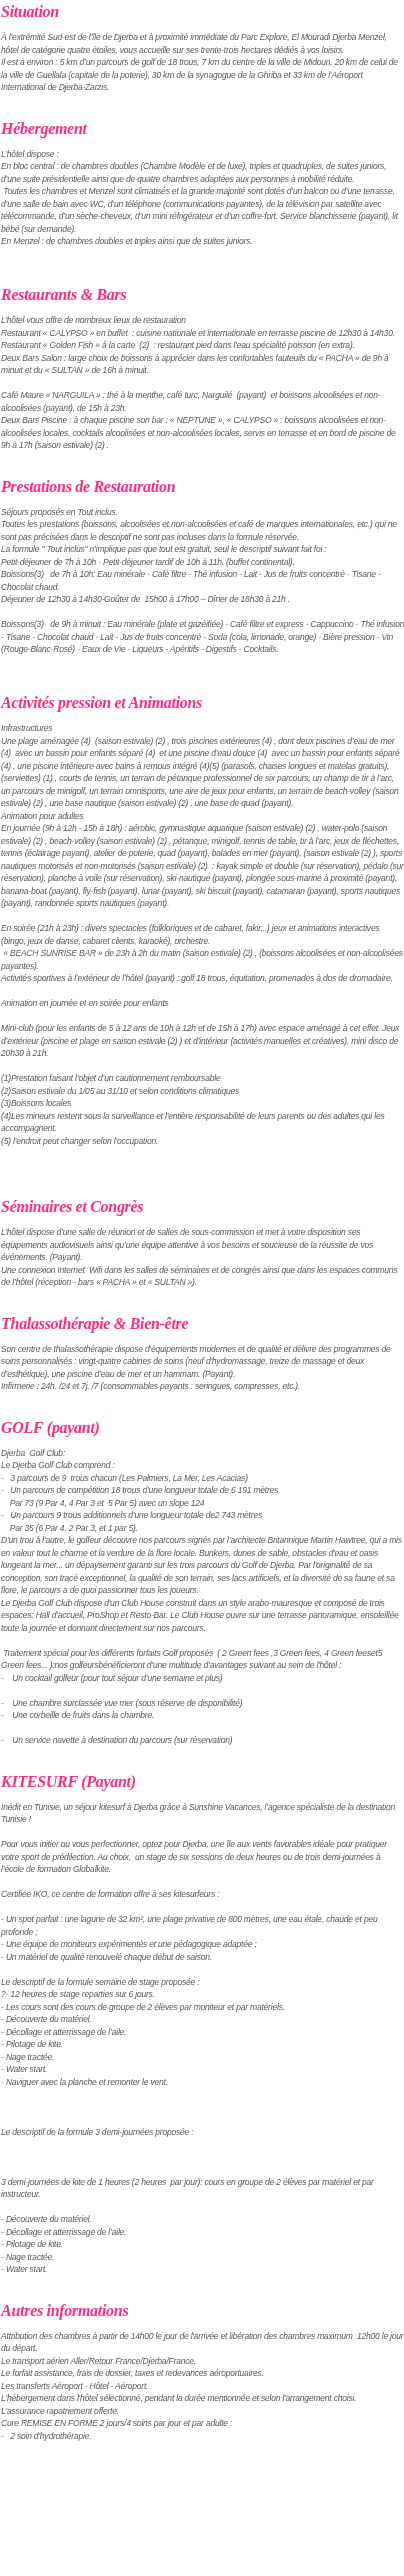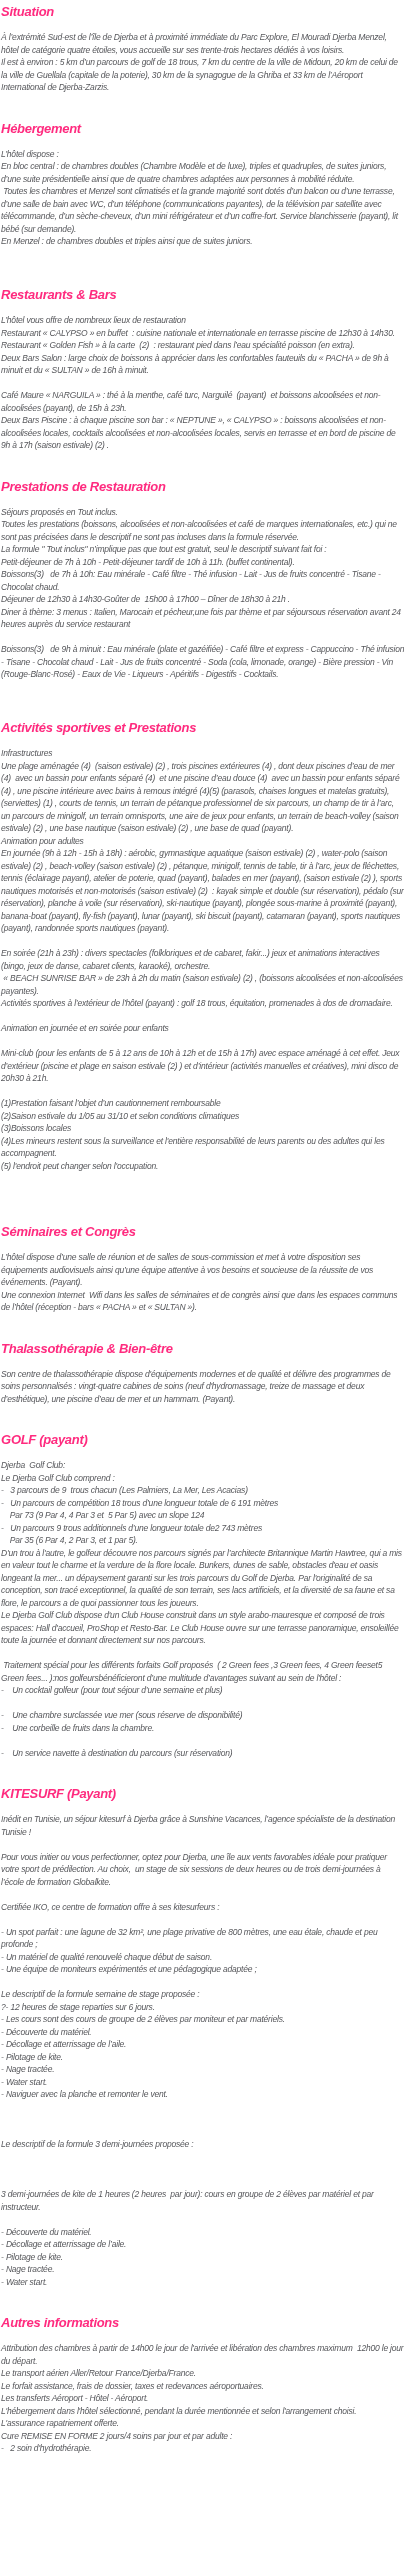--- a/index.html
+++ b/index.html
@@ -19,24 +19,24 @@
     letter-spacing: -0.2px;
     line-height: 12.5px;
     color: #56575b;
   }
   .doc p {
     margin: 0;
     min-height: 12.5px;
     white-space: pre-wrap;
   }
   .doc h2 {
-    font-family: Liberation Sans, sans-serif;
+    font-family: Liberation Serif, serif;
     font-style: italic;
     font-weight: bold;
-    font-size: 13px;
+    font-size: 16px;
     line-height: 18px;
     letter-spacing: -0.3px;
     margin: 26px 16px 10px 0;
     color: #ff2b7f;
   }
   .doc section:first-child h2 {
     margin-top: 2.1px;
   }
 </style>
 </head>
@@ -67,27 +67,26 @@
       <p>Deux Bars Piscine : à chaque piscine son bar : « NEPTUNE », « CALYPSO » : boissons alcoolisées et non-alcoolisées locales, cocktails alcoolisées et non-alcoolisées locales, servis en terrasse et en bord de piscine de 9h à 17h (saison estivale) (2) .</p>
     </section>
     <section>
       <h2>Prestations de Restauration</h2>
       <p>Séjours proposés en Tout inclus.</p>
       <p>Toutes les prestations (boissons, alcoolisées et non-alcoolisées et café de marques internationales, etc.) qui ne sont pas précisées dans le descriptif ne sont pas incluses dans la formule réservée.</p>
       <p>La formule " Tout inclus" n’implique pas que tout est gratuit, seul le descriptif suivant fait foi :</p>
       <p>Petit-déjeuner de 7h à 10h - Petit-déjeuner tardif de 10h à 11h. (buffet continental).</p>
       <p>Boissons(3)   de 7h à 10h: Eau minérale - Café filtre - Thé infusion - Lait - Jus de fruits concentré - Tisane - Chocolat chaud.</p>
       <p>Déjeuner de 12h30 à 14h30-Goûter de  15h00 à 17h00 – Dîner de 18h30 à 21h .</p>
-      <p>Diner à thème: 3 menus : Italien, Marocain et pécheur,une fois par thème et par séjoursous réservation avant 24 heures auprès du service restaurant</p>
       <p></p>
       <p>Boissons(3)   de 9h à minuit : Eau minérale (plate et gazéifiée) - Café filtre et express - Cappuccino - Thé infusion - Tisane - Chocolat chaud - Lait - Jus de fruits concentré - Soda (cola, limonade, orange) - Bière pression - Vin (Rouge-Blanc-Rosé) - Eaux de Vie - Liqueurs - Apéritifs - Digestifs - Cocktails.</p>
       <p></p>
     </section>
     <section>
-      <h2>Activités sportives et Prestations</h2>
+      <h2>Activités pression et Animations</h2>
       <p>Infrastructures</p>
       <p>Une plage aménagée (4)  (saison estivale) (2) , trois piscines extérieures (4) , dont deux piscines d’eau de mer (4)  avec un bassin pour enfants séparé (4)  et une piscine d’eau douce (4)  avec un bassin pour enfants séparé (4) , une piscine intérieure avec bains à remous intégré (4)(5) (parasols, chaises longues et matelas gratuits), (serviettes) (1) , courts de tennis, un terrain de pétanque professionnel de six parcours, un champ de tir à l’arc, un parcours de minigolf, un terrain omnisports, une aire de jeux pour enfants, un terrain de beach-volley (saison estivale) (2) , une base nautique (saison estivale) (2) , une base de quad (payant).</p>
       <p>Animation pour adultes</p>
       <p>En journée (9h à 12h - 15h à 18h) : aérobic, gymnastique aquatique (saison estivale) (2) , water-polo (saison estivale) (2) , beach-volley (saison estivale) (2) , pétanque, minigolf, tennis de table, tir à l’arc, jeux de fléchettes, tennis (éclairage payant), atelier de poterie, quad (payant), balades en mer (payant), (saison estivale (2) ), sports nautiques motorisés et non-motorisés (saison estivale) (2)  : kayak simple et double (sur réservation), pédalo (sur réservation), planche à voile (sur réservation), ski-nautique (payant), plongée sous-marine à proximité (payant), banana-boat (payant), fly-fish (payant), lunar (payant), ski biscuit (payant), catamaran (payant), sports nautiques (payant), randonnée sports nautiques (payant).</p>
       <p></p>
       <p>En soirée (21h à 23h) : divers spectacles (folkloriques et de cabaret, fakir...) jeux et animations interactives (bingo, jeux de danse, cabaret clients, karaoké), orchestre.</p>
       <p> « BEACH SUNRISE BAR » de 23h à 2h du matin (saison estivale) (2) , (boissons alcoolisées et non-alcoolisées payantes).</p>
       <p>Activités sportives à l’extérieur de l’hôtel (payant) : golf 18 trous, équitation, promenades à dos de dromadaire.</p>
       <p></p>
       <p>Animation en journée et en soirée pour enfants</p>
@@ -103,20 +102,21 @@
       <p></p>
     </section>
     <section>
       <h2>Séminaires et Congrès</h2>
       <p>L’hôtel dispose d’une salle de réunion et de salles de sous-commission et met à votre disposition ses équipements audiovisuels ainsi qu’une équipe attentive à vos besoins et soucieuse de la réussite de vos événements. (Payant).</p>
       <p>Une connexion Internet  Wifi dans les salles de séminaires et de congrès ainsi que dans les espaces communs de l’hôtel (réception - bars « PACHA » et « SULTAN »).</p>
     </section>
     <section>
       <h2>Thalassothérapie &amp; Bien-être</h2>
       <p>Son centre de thalassothérapie dispose d'équipements modernes et de qualité et délivre des programmes de soins personnalisés : vingt-quatre cabines de soins (neuf d'hydromassage, treize de massage et deux d’esthétique), une piscine d’eau de mer et un hammam. (Payant).</p>
+      <p>Infirmerie : 24h. /24 et 7j. /7 (consommables payants : seringues, compresses, etc.).</p>
     </section>
     <section>
       <h2>GOLF (payant)</h2>
       <p>Djerba  Golf Club:</p>
       <p>Le Djerba Golf Club comprend :</p>
       <p>-   3 parcours de 9  trous chacun (Les Palmiers, La Mer, Les Acacias)</p>
       <p>-   Un parcours de compétition 18 trous d’une longueur totale de 6 191 mètres</p>
       <p>    Par 73 (9 Par 4, 4 Par 3 et  5 Par 5) avec un slope 124</p>
       <p>-   Un parcours 9 trous additionnels d’une longueur totale de2 743 mètres</p>
       <p>    Par 35 (6 Par 4, 2 Par 3, et 1 par 5).</p>
@@ -133,22 +133,22 @@
     </section>
     <section>
       <h2>KITESURF (Payant)</h2>
       <p>Inédit en Tunisie, un séjour kitesurf à Djerba grâce à Sunshine Vacances, l’agence spécialiste de la destination Tunisie !</p>
       <p></p>
       <p>Pour vous initier ou vous perfectionner, optez pour Djerba, une île aux vents favorables idéale pour pratiquer votre sport de prédilection. Au choix,  un stage de six sessions de deux heures ou de trois demi-journées à l’école de formation Globalkite.</p>
       <p></p>
       <p>Certifiée IKO, ce centre de formation offre à ses kitesurfeurs :</p>
       <p></p>
       <p>- Un spot parfait : une lagune de 32 km², une plage privative de 800 mètres, une eau étale, chaude et peu profonde ;</p>
+      <p>- Une équipe de moniteurs expérimentés et une pédagogique adaptée ;</p>
       <p>- Un matériel de qualité renouvelé chaque début de saison.</p>
-      <p>- Une équipe de moniteurs expérimentés et une pédagogique adaptée ;</p>
       <p></p>
       <p>Le descriptif de la formule semaine de stage proposée :</p>
       <p>?- 12 heures de stage reparties sur 6 jours.</p>
       <p>- Les cours sont des cours de groupe de 2 élèves par moniteur et par matériels.</p>
       <p>- Découverte du matériel.</p>
       <p>- Décollage et atterrissage de l’aile.</p>
       <p>- Pilotage de kite.</p>
       <p>- Nage tractée.</p>
       <p>- Water start.</p>
       <p>- Naviguer avec la planche et remonter le vent.</p>

